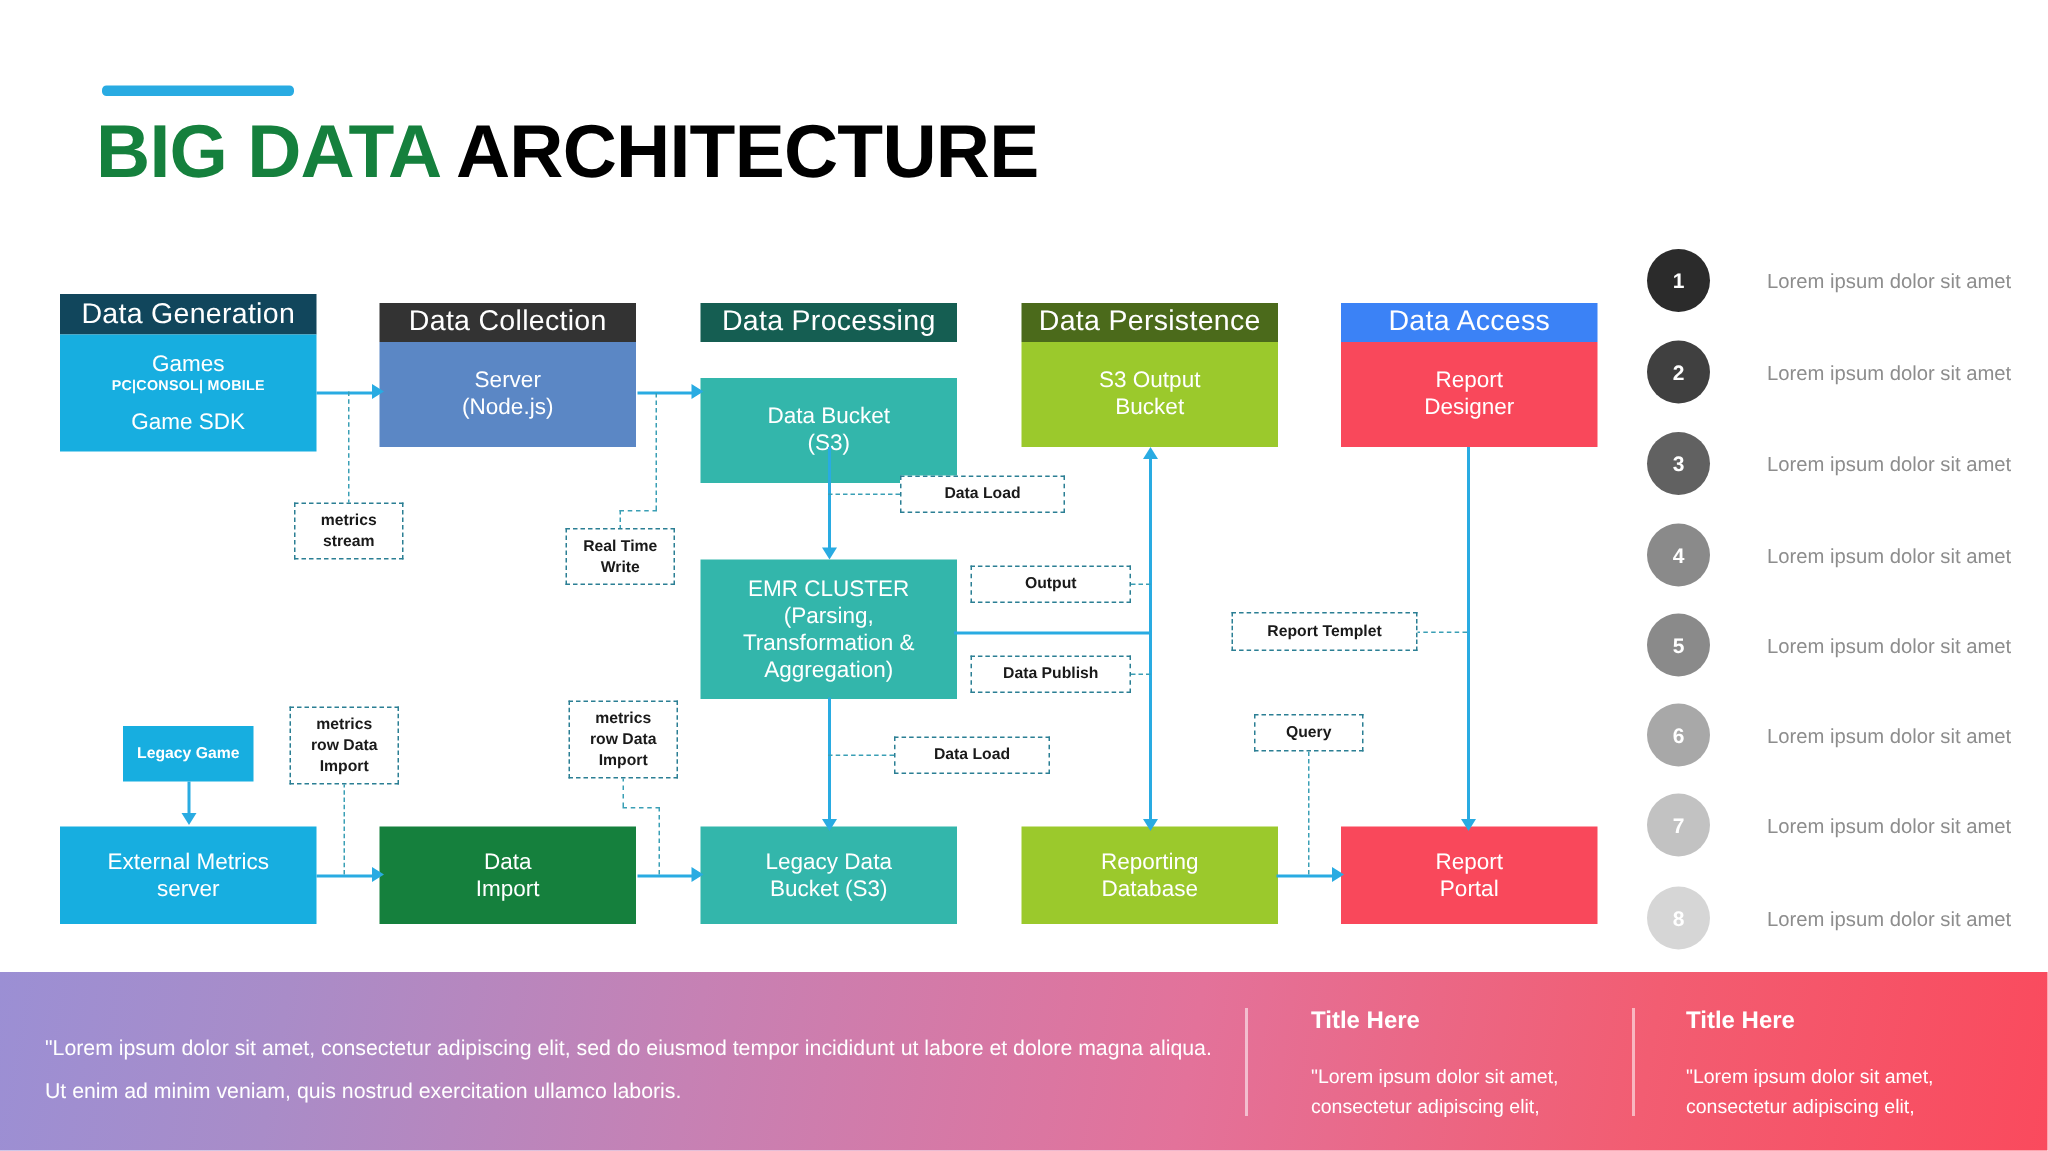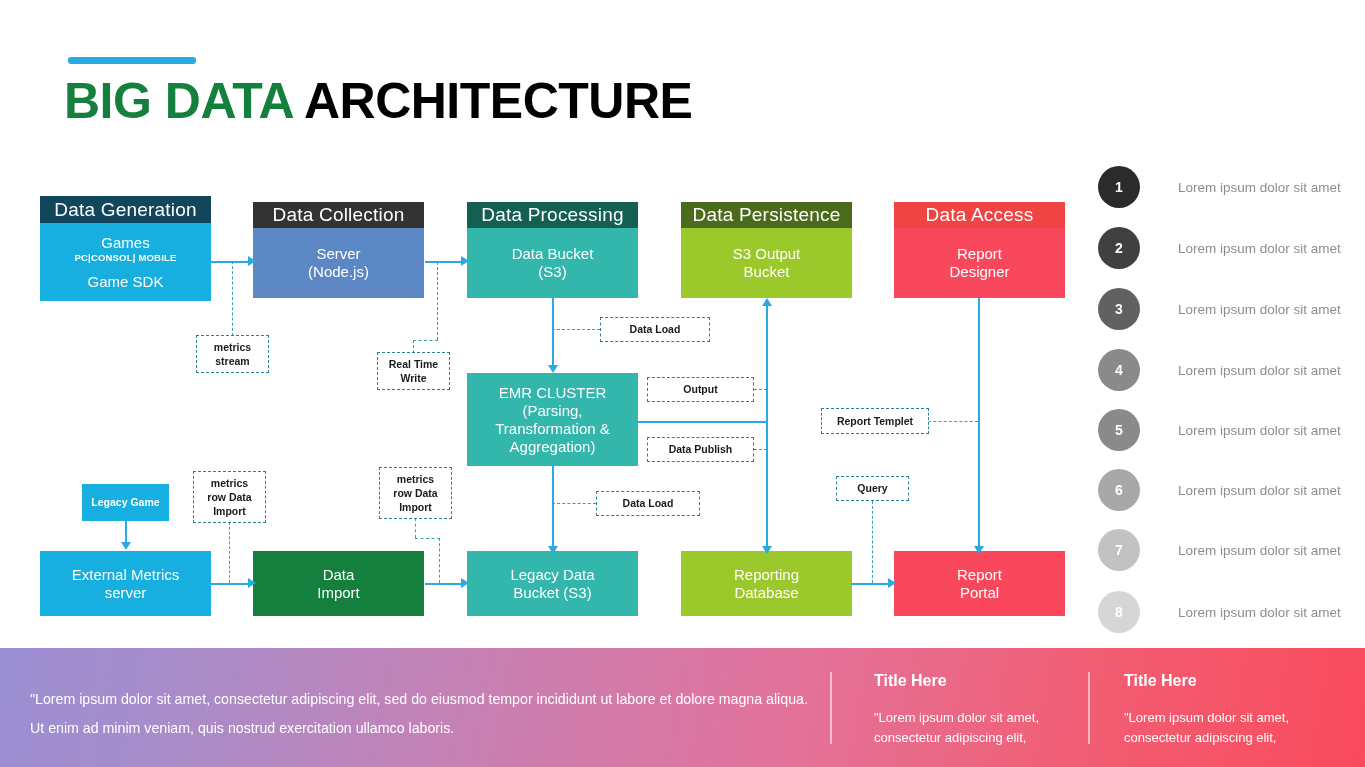--- a/index.html
+++ b/index.html
@@ -164,36 +164,36 @@
   <div class="box" style="left:253px;top:202px;width:171px;height:96px;">
     <div class="box-head" style="height:26px;background:#333333;">Data Collection</div>
     <div class="box-body" style="height:70px;background:#5b87c5;">
       <div>Server</div>
       <div>(Node.js)</div>
     </div>
   </div>
 
   <div class="box" style="left:467px;top:202px;width:171px;height:96px;">
     <div class="box-head" style="height:26px;background:#155e52;">Data Processing</div>
-    <div class="box-body" style="height:70px;background:#33b6ab;">
+    <div class="box-body" style="height:70px;background:#33b6ab;margin-top:24px;">
       <div>Data Bucket</div>
       <div>(S3)</div>
     </div>
   </div>
 
   <div class="box" style="left:681px;top:202px;width:171px;height:109px;">
     <div class="box-head" style="height:26px;background:#4b6a1b;">Data Persistence</div>
     <div class="box-body" style="height:70px;background:#9bc92c;">
       <div>S3 Output</div>
       <div>Bucket</div>
     </div>
   </div>
 
   <div class="box" style="left:894px;top:202px;width:171px;height:96px;">
-    <div class="box-head" style="height:26px;background:#ef4444;">Data Access</div>
+    <div class="box-head" style="height:26px;background:#3b82f6;">Data Access</div>
     <div class="box-body" style="height:70px;background:#f9485b;">
       <div>Report</div>
       <div>Designer</div>
     </div>
   </div>
 
   <div class="block" style="left:467px;top:373px;width:171px;height:93px;background:#33b6ab;flex-direction:column;">
     <div>EMR CLUSTER</div>
     <div>(Parsing,</div>
     <div>Transformation &amp;</div>
@@ -228,21 +228,21 @@
   </div>
 
   <div class="tag" style="left:196px;top:335px;width:73px;height:38px;white-space:pre-line;">metrics
 stream</div>
   <div class="tag" style="left:377px;top:352px;width:73px;height:38px;white-space:pre-line;">Real Time
 Write</div>
   <div class="tag" style="left:600px;top:317px;width:110px;height:25px;">Data Load</div>
   <div class="tag" style="left:647px;top:377px;width:107px;height:25px;">Output</div>
   <div class="tag" style="left:647px;top:437px;width:107px;height:25px;">Data Publish</div>
   <div class="tag" style="left:596px;top:491px;width:104px;height:25px;">Data Load</div>
-  <div class="tag" style="left:821px;top:408px;width:108px;height:26px;">Report Templet</div>
+  <div class="tag" style="left:821px;top:408px;width:124px;height:26px;">Report Templet</div>
   <div class="tag" style="left:836px;top:476px;width:73px;height:25px;">Query</div>
   <div class="tag" style="left:193px;top:471px;width:73px;height:52px;white-space:pre-line;">metrics
 row Data
 Import</div>
   <div class="tag" style="left:379px;top:467px;width:73px;height:52px;white-space:pre-line;">metrics
 row Data
 Import</div>
 
   <div class="list-item" style="left:1098px;top:166px;">
     <div class="num-circle" style="background:#2b2b2b;">1</div>

